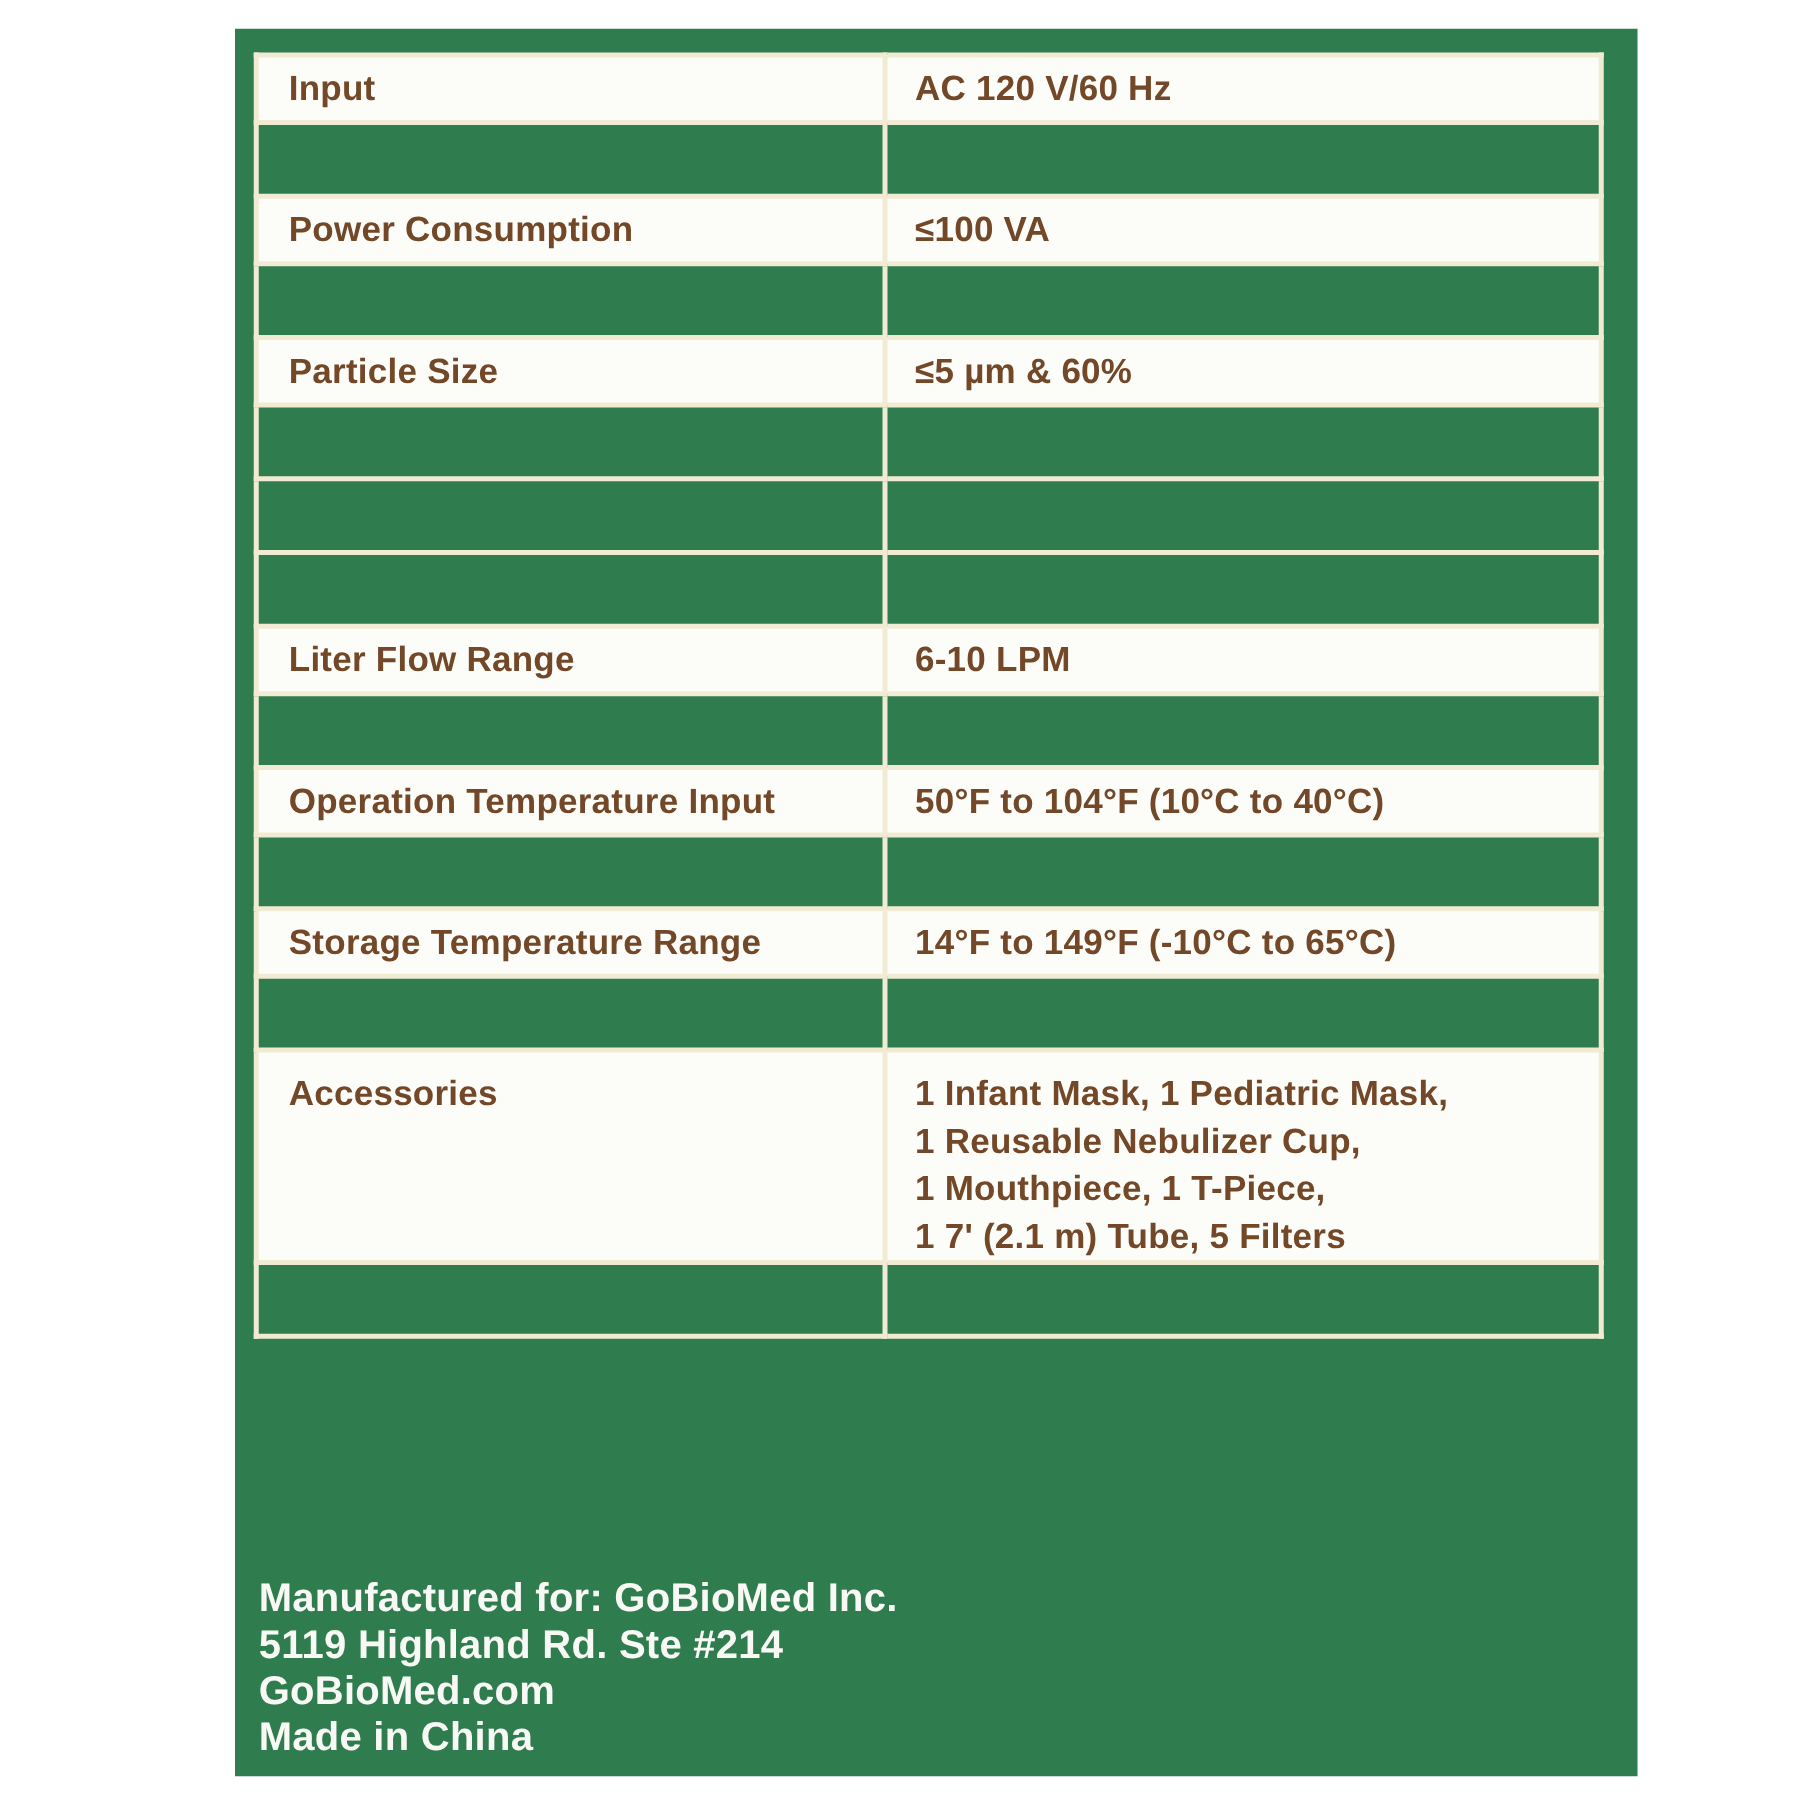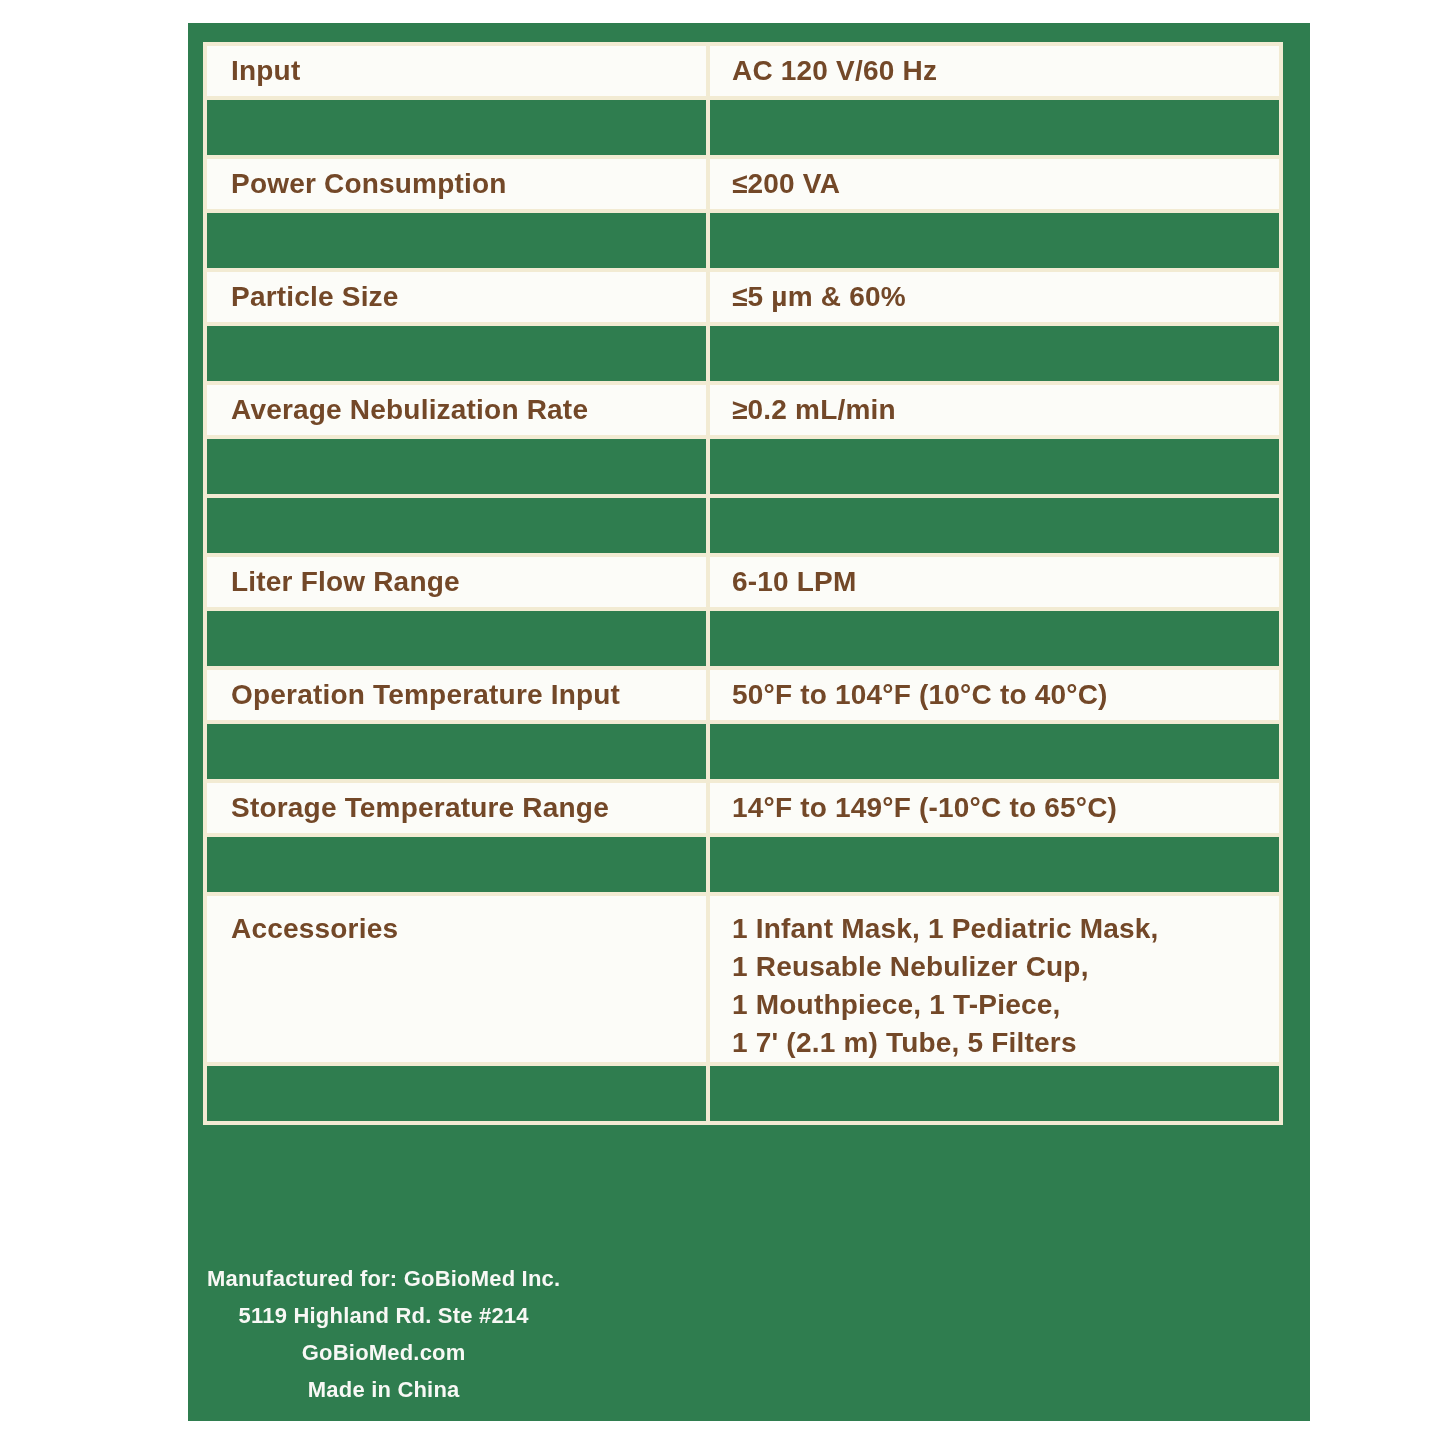--- a/index.html
+++ b/index.html
@@ -59,24 +59,23 @@
     vertical-align: top;
     padding-top: 14px;
     line-height: 38px;
   }
   .footer {
     position: absolute;
     left: 19px;
     top: 1237px;
     color: #F8F8F5;
     font-weight: bold;
-    font-size: 22px;
+    font-size: 32px;
     line-height: 37px;
     letter-spacing: 0.2px;
-    text-align: center;
   }
 </style>
 </head>
 <body>
 
 <div class="page">
   <div class="panel">
 
     <table class="spec-table">
       <colgroup>
@@ -88,40 +87,36 @@
           <td class="col1">Input</td>
           <td class="col2">AC 120 V/60 Hz</td>
         </tr>
         <tr class="spacer">
             <td class="col1"></td>
             <td class="col2"></td>
           </tr>
 
         <tr class="content">
           <td class="col1">Power Consumption</td>
-          <td class="col2">≤200 VA</td>
+          <td class="col2">≤100 VA</td>
         </tr>
         <tr class="spacer">
             <td class="col1"></td>
             <td class="col2"></td>
           </tr>
 
         <tr class="content">
           <td class="col1">Particle Size</td>
           <td class="col2">≤5 µm &amp; 60%</td>
         </tr>
         <tr class="spacer">
             <td class="col1"></td>
             <td class="col2"></td>
           </tr>
 
-        <tr class="content">
-          <td class="col1">Average Nebulization Rate</td>
-          <td class="col2">≥0.2 mL/min</td>
-        </tr>
         <tr class="spacer">
             <td class="col1"></td>
             <td class="col2"></td>
           </tr>
 
         <tr class="spacer">
             <td class="col1"></td>
             <td class="col2"></td>
           </tr>
 

